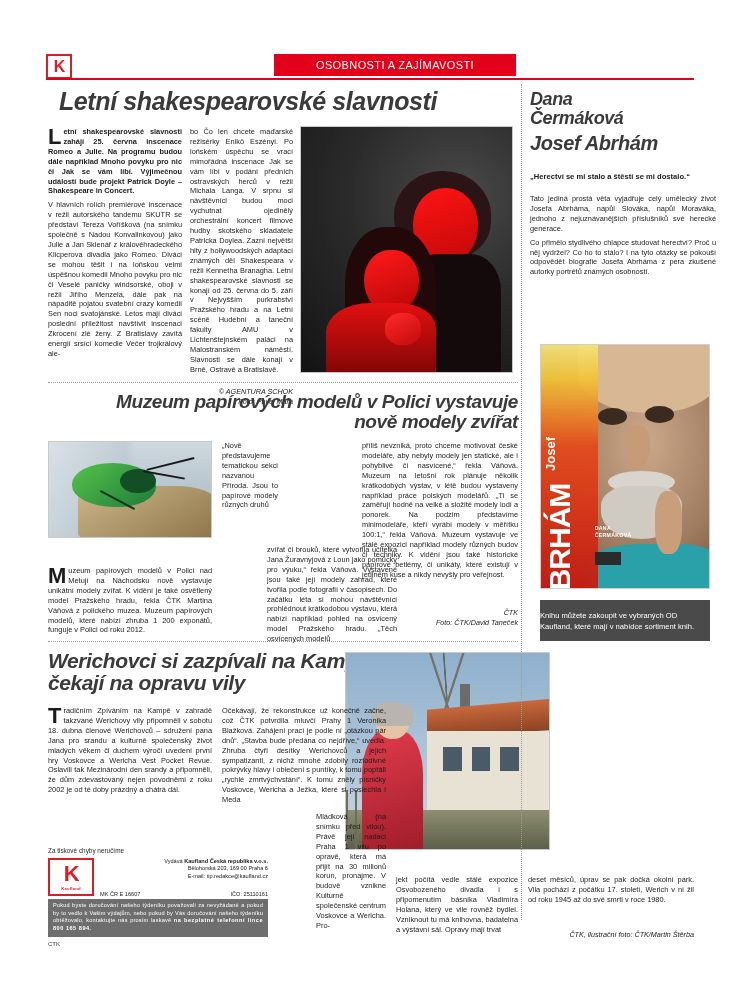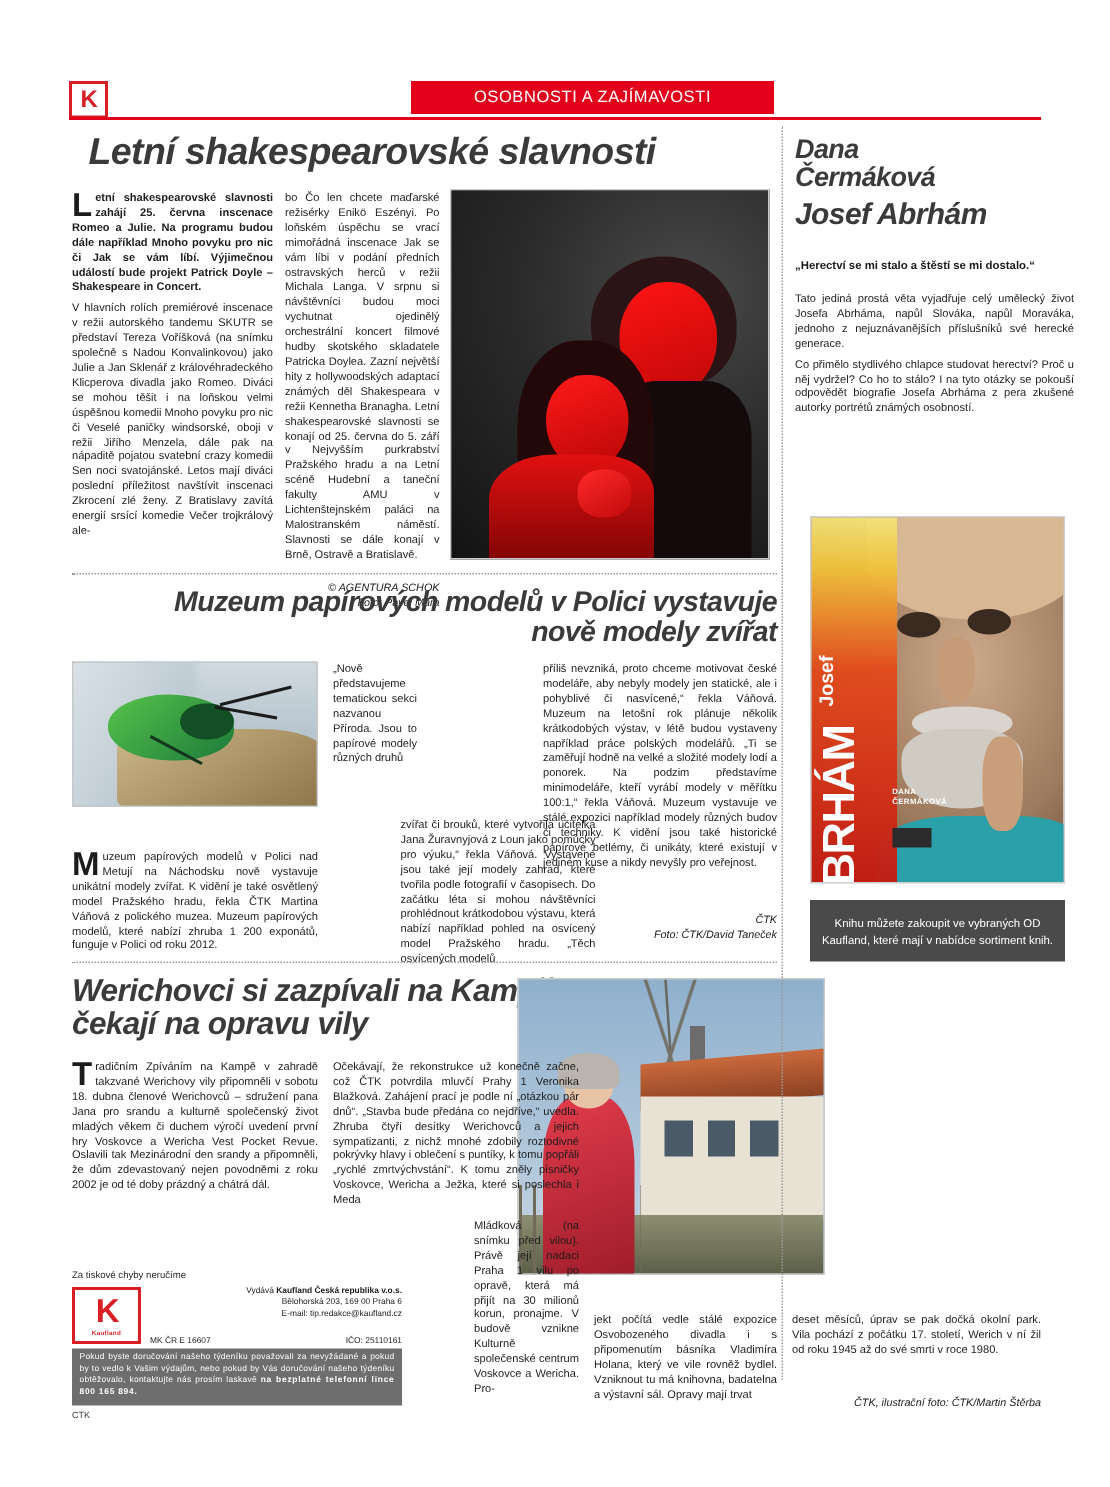--- a/index.html
+++ b/index.html
@@ -188,21 +188,21 @@
     transform-origin:0 0;translate:0 120px;font-size:13px;color:#fff;font-weight:bold;}
   .bk .v-last{position:absolute;left:2px;top:26px;width:245px;transform:rotate(-90deg);
     transform-origin:0 0;translate:0 240px;font-size:30px;color:#fff;font-weight:bold;
     letter-spacing:-1px;}
   .bk .auth{position:absolute;left:32%;top:74%;font-size:5.2px;color:#fff;font-weight:bold;
     line-height:7px;letter-spacing:.3px;}
   .bk .pub{position:absolute;left:32%;top:85%;width:26px;height:13px;background:#2b2b2b;}
   .r-ad{
     position:absolute;left:540px;top:600px;width:170px;height:41px;
     background:#4a4a4a;color:#fff;display:flex;align-items:center;justify-content:center;
-    text-align:center;font-size:7.6px;line-height:11px;
+    font-size:7.6px;line-height:11px;
   }
 
   
   .imp-note{position:absolute;left:48px;top:847px;font-size:6.4px;color:#2a2a2a;}
   .imp-logo{
     position:absolute;left:48px;top:858px;width:46px;height:38px;
     border:2px solid #d91f26;background:#fff;box-sizing:border-box;
     display:flex;flex-direction:column;align-items:center;justify-content:center;
   }
   .imp-logo .k{font-size:22px;font-weight:bold;color:#d91f26;line-height:1;letter-spacing:-1.5px;}

